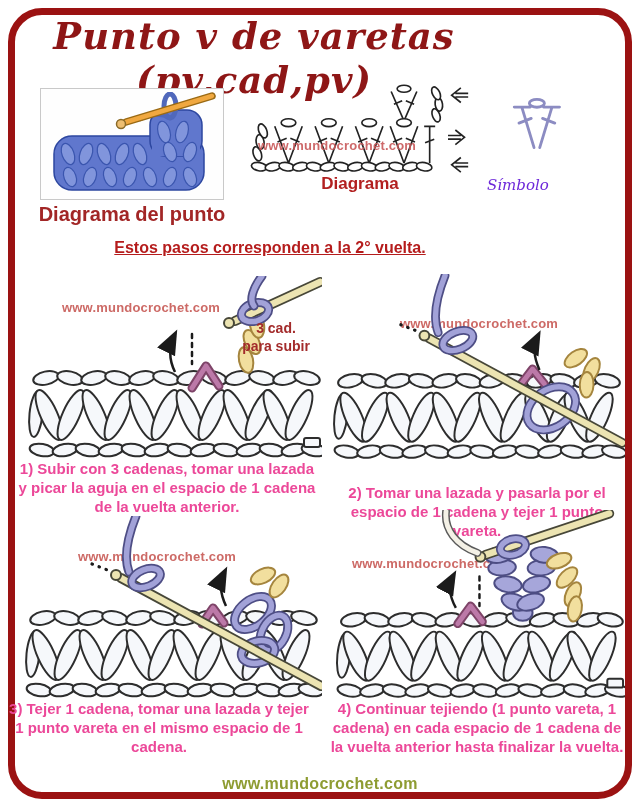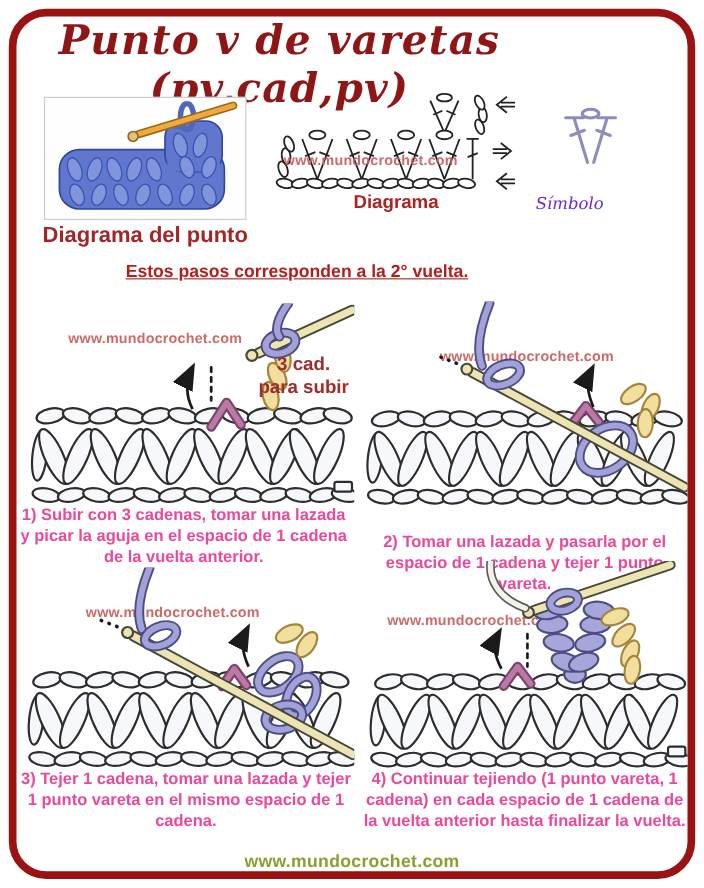--- a/index.html
+++ b/index.html
@@ -47,29 +47,29 @@
     font-size:16px;font-weight:bold;color:#b51c1c;text-decoration:underline;
   }
   .illo{position:absolute;}
   .illo svg{position:absolute;left:0;top:0;z-index:1;}
   .wm{
     position:absolute;z-index:0;font-size:13px;font-weight:bold;
     color:#cd6a66;letter-spacing:.2px;white-space:nowrap;
   }
   .annot{
     position:absolute;z-index:2;text-align:center;
-    font-size:17px;font-weight:bold;color:#a32b2b;line-height:1.25;
+    font-size:14px;font-weight:bold;color:#a32b2b;line-height:1.25;
   }
   .caption{
     position:absolute;text-align:center;font-size:15px;font-weight:bold;
     color:#ec4899;line-height:1.28;
   }
   .cap1{left:14px;top:459px;width:306px;}
   .cap2{left:328px;top:483px;width:298px;}
-  .cap3{left:16px;top:699px;width:306px;}
+  .cap3{left:6px;top:699px;width:306px;}
   .cap4{left:328px;top:699px;width:298px;}
   .i1{left:22px;top:276px;width:300px;height:183px;}
   .i2{left:330px;top:274px;width:295px;height:190px;}
   .i3{left:22px;top:516px;width:300px;height:183px;}
   .i4{left:330px;top:510px;width:295px;height:190px;}
   .footer{
     position:absolute;left:0;top:775px;width:640px;text-align:center;
     font-size:16px;font-weight:bold;color:#8e9c32;letter-spacing:.3px;
   }
   

